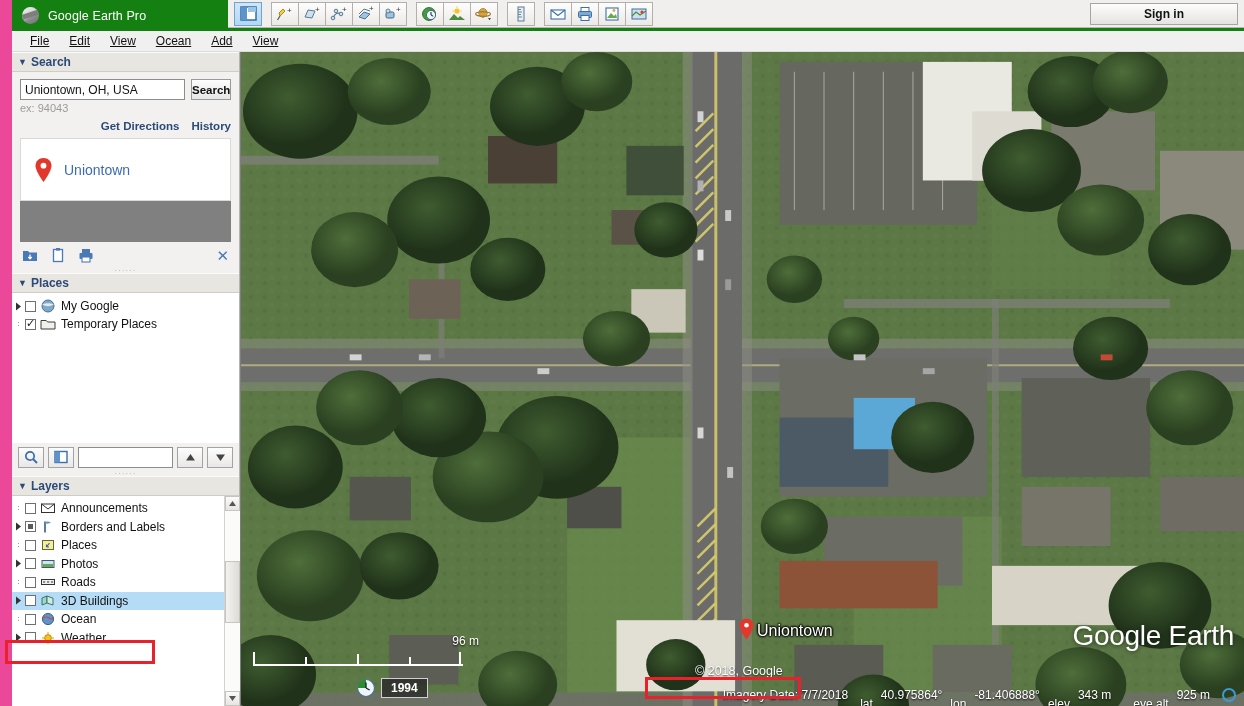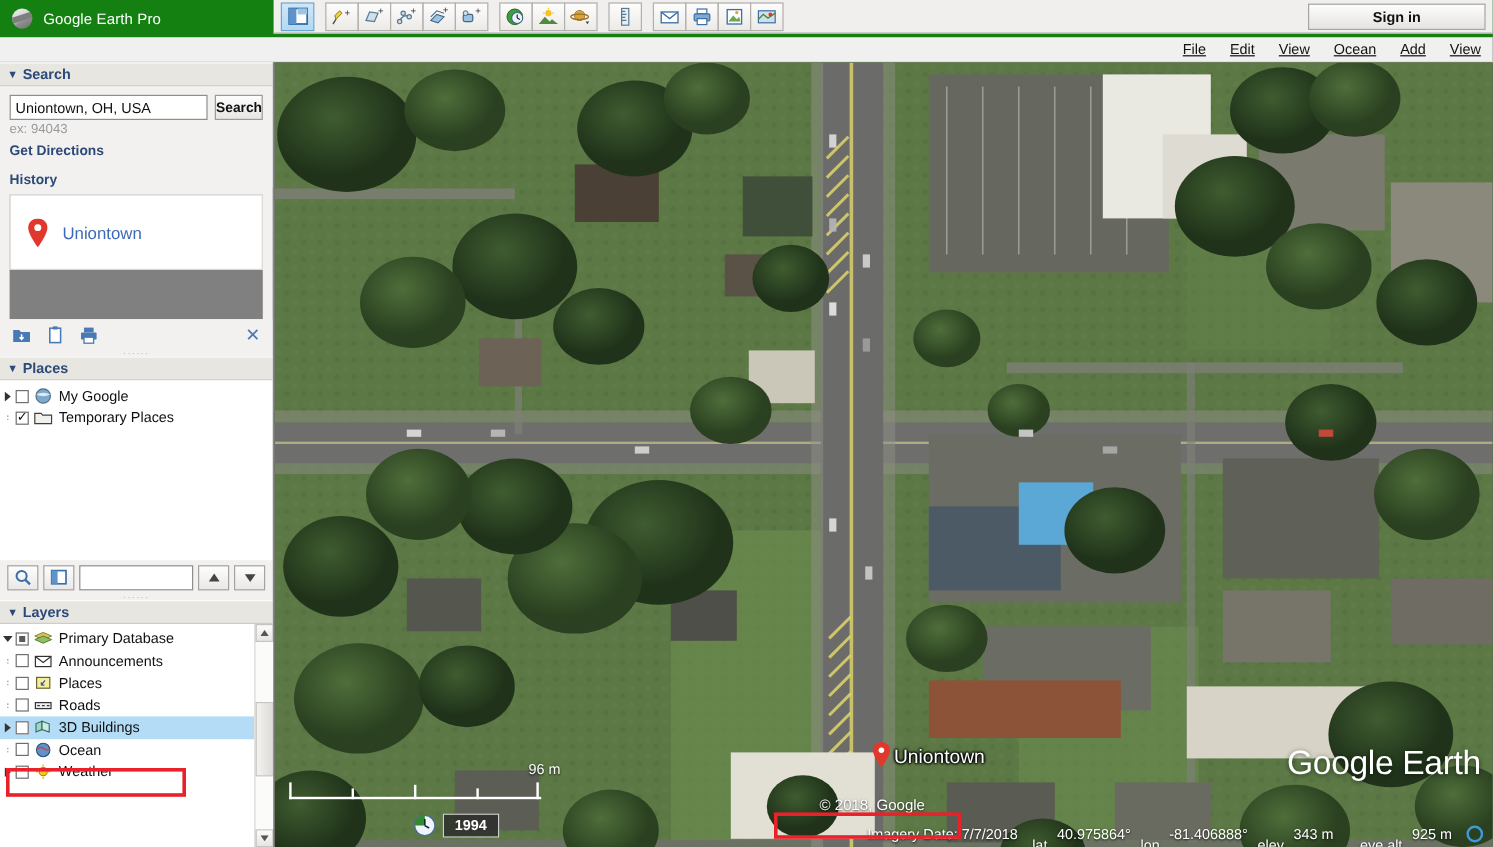--- a/index.html
+++ b/index.html
@@ -2,21 +2,21 @@
 <html><head>
 <meta charset="utf-8">
 <style>
   * { box-sizing: border-box; margin: 0; padding: 0; }
   html, body {
     width: 1244px; height: 706px;
     overflow: hidden;
     font-family: "Liberation Sans", sans-serif;
     background: #f0f0f0;
   }
-  .app { width: 1244px; height: 706px; position: relative; display: flex; flex-direction: column; background:#404040; }
+  .app { width: 1244px; height: 706px; position: relative; display: flex; flex-direction: column; background:#ec4899;padding-left:12px; }
 
   
   .titlebar {
     height: 31px; background: #158012; display: flex; align-items: center;
     flex: none;
   }
   .title-globe {
     width: 17px; height: 17px; margin-left: 10px; margin-right: 9px;
     border-radius: 50%;
     background: linear-gradient(150deg,#f3f3f3 0%,#d8d8d8 38%,#8f8f8f 60%,#6d6d6d 100%);
@@ -30,21 +30,21 @@
   .win-btns { display:flex; height:31px; }
   .win-btn {
     width:46px; height:31px; display:flex; align-items:center; justify-content:center;
     color:#fff; font-size:13px; line-height:1;
   }
   .win-btn svg { display:block; }
 
   
   .menubar {
     height:21px; background:#f0f0f0; display:flex; align-items:center;
-    padding-left:8px; border-bottom:1px solid #dcdcdc; flex:none;justify-content:flex-end;
+    padding-left:8px; border-bottom:1px solid #dcdcdc; flex:none;
   }
   .menu-item { font-size:12px; color:#111; padding:2px 10px; }
   .menu-item u { text-decoration: underline; }
 
   
   .body { flex:1; display:flex; min-height:0; }
 
   
   .sidebar {
     width:228px; flex:none; background:#f2f1ef; display:flex; flex-direction:column;
@@ -66,21 +66,21 @@
     outline:none;
   }
   .search-btn {
     width:52px; height:21px; font-size:11.5px; font-weight:bold;
     background:linear-gradient(#fdfdfd,#e6e6e6); border:1px solid #9a9a9a; color:#111;
     font-family:"Liberation Sans", sans-serif;
   }
   .search-hint { font-size:11px; color:#9b9b9b; margin-top:2px; }
   .search-links {
     display:flex; justify-content:flex-end; gap:12px; margin-top:6px;
-    font-size:11.5px; font-weight:bold; color:#2c4a78;flex-direction:column;
+    font-size:11.5px; font-weight:bold; color:#2c4a78;
   }
   .result-area { background:#808080; margin:6px 8px 0 8px; padding:0; height:104px; }
   .result-card {
     background:#fff; border:1px solid #d9d9d9; height:63px;
     display:flex; align-items:center; padding-left:14px; gap:12px;
   }
   .pin {
     width:17px; height:24px; position:relative; flex:none;
   }
   .pin svg { display:block; }
@@ -386,61 +386,76 @@
       </div>
       <div class="dotgrip">······</div>
 
       <div class="panel-head">
         <span class="tri">▼</span>
         <span>Layers</span>
       </div>
       <div class="layers-body">
         <div class="layers-tree">
 
-          <div class="tree-row">
-            <span class="tw">
-              <svg width="9" height="7" viewBox="0 0 9 7">
-                  <path d="M0.5 1 L8.5 1 L4.5 6 Z" fill="#333"></path>
-                </svg>
-            </span>
-            <span class="cbx partial"></span>
-            <span class="ico16">
-              <svg width="16" height="14" viewBox="0 0 16 14">
-                <path d="M8 2 L15 5 L8 8 L1 5z" fill="#d8c35a" stroke="#8a7a2d" stroke-width=".8"></path>
-                <path d="M8 5 L15 8 L8 11 L1 8z" fill="#8fbf62" stroke="#4f7a33" stroke-width=".8"></path>
-              </svg>
-            </span>
-            <span>Primary Database</span>
-          </div>
 
           <div class="tree-row">
             <span class="dotted-col"></span>
             <span class="cbx"></span>
             <span class="ico16">
               <svg width="16" height="14" viewBox="0 0 16 14">
                 <rect x="1.5" y="3" width="13" height="8.5" fill="#fff" stroke="#333" stroke-width="1"></rect>
                 <path d="M1.5 3 L8 8 L14.5 3" fill="none" stroke="#333" stroke-width="1"></path>
               </svg>
             </span>
             <span>Announcements</span>
           </div>
 
+          <div class="tree-row">
+            <span class="tw">
+              <svg width="7" height="9" viewBox="0 0 7 9">
+                  <path d="M1 0.5 L6 4.5 L1 8.5 Z" fill="#333"></path>
+                </svg>
+            </span>
+            <span class="cbx partial"></span>
+            <span class="ico16">
+              <svg width="16" height="14" viewBox="0 0 16 14">
+                <path d="M5 1.5 L5 12.5" stroke="#2b4d78" stroke-width="1.5"></path>
+                <path d="M5 2 Q8 0.8 11 2.6 Q8 4.4 5 3.2z" fill="#5f93c9"></path>
+              </svg>
+            </span>
+            <span>Borders and Labels</span>
+          </div>
 
           <div class="tree-row">
             <span class="dotted-col"></span>
             <span class="cbx"></span>
             <span class="ico16">
               <svg width="16" height="14" viewBox="0 0 16 14">
                 <rect x="2.5" y="2.5" width="11" height="9" fill="#f5ef9c" stroke="#6b6330" stroke-width="1"></rect>
                 <path d="M9.5 5 L6.5 9 M6.5 9 L9 9 M6.5 9 L6.5 6.6" stroke="#3a5fa0" stroke-width="1.1" fill="none"></path>
               </svg>
             </span>
             <span>Places</span>
           </div>
 
+          <div class="tree-row">
+            <span class="tw">
+              <svg width="7" height="9" viewBox="0 0 7 9">
+                  <path d="M1 0.5 L6 4.5 L1 8.5 Z" fill="#333"></path>
+                </svg>
+            </span>
+            <span class="cbx"></span>
+            <span class="ico16">
+              <svg width="16" height="14" viewBox="0 0 16 14">
+                <rect x="2" y="3.5" width="12" height="7" fill="#cfe3f2" stroke="#3a5a78" stroke-width="1"></rect>
+                <rect x="3" y="7" width="10" height="3" fill="#6aa84f"></rect>
+              </svg>
+            </span>
+            <span>Photos</span>
+          </div>
 
           <div class="tree-row">
             <span class="dotted-col"></span>
             <span class="cbx"></span>
             <span class="ico16">
               <svg width="16" height="14" viewBox="0 0 16 14">
                 <rect x="1.5" y="4.5" width="13" height="5" fill="#efefef" stroke="#333" stroke-width="1"></rect>
                 <path d="M3 7h2.2M7 7h2.2M11 7h2.2" stroke="#333" stroke-width="1.2"></path>
               </svg>
             </span>

